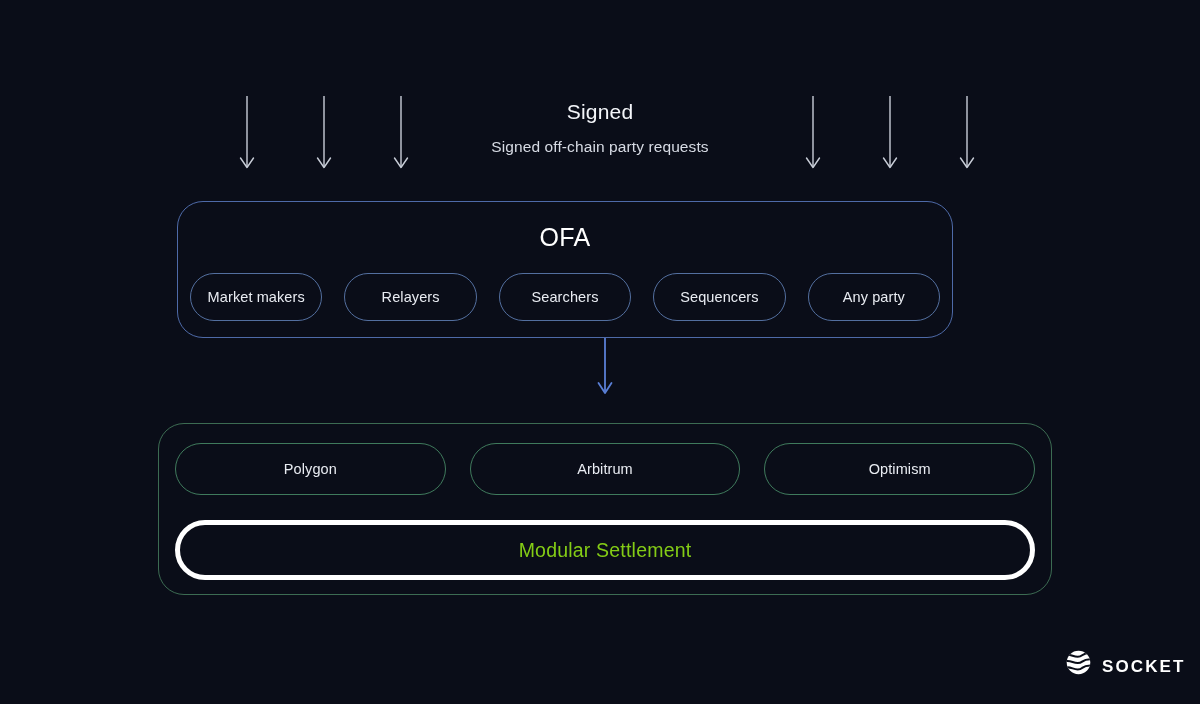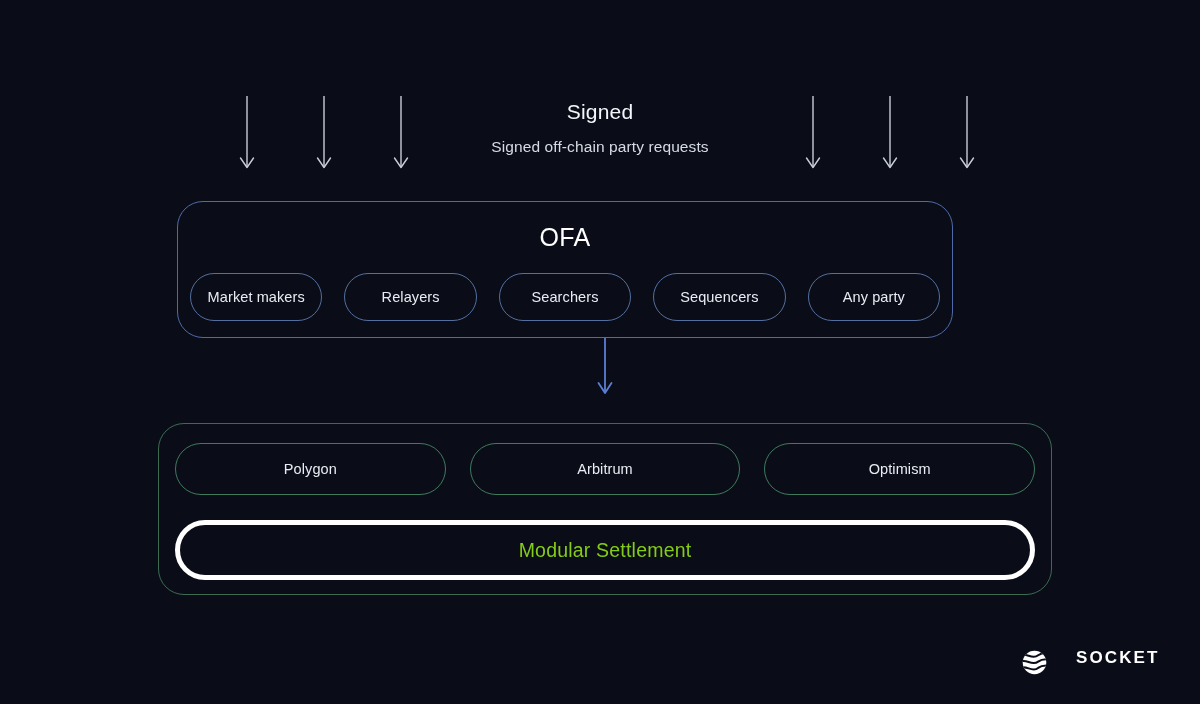--- a/index.html
+++ b/index.html
@@ -156,25 +156,25 @@
     justify-content: center;
     color: #84cc16;
     font-size: 19.5px;
     font-weight: 400;
     letter-spacing: 0.2px;
   }
 
   
   .brand {
     position: absolute;
-    left: 1020px;
+    left: 1064px;
     top: 648px;
     display: flex;
-    align-items: flex-start;
-    gap: 27px;
+    align-items: flex-end;
+    gap: 9px;
   }
   .brand-mark { width: 29px; height: 29px; display: block; }
   .brand-word {
     color: #ffffff;
     font-size: 17px;
     font-weight: 700;
     letter-spacing: 2.1px;
   }
 </style>
 </head>

